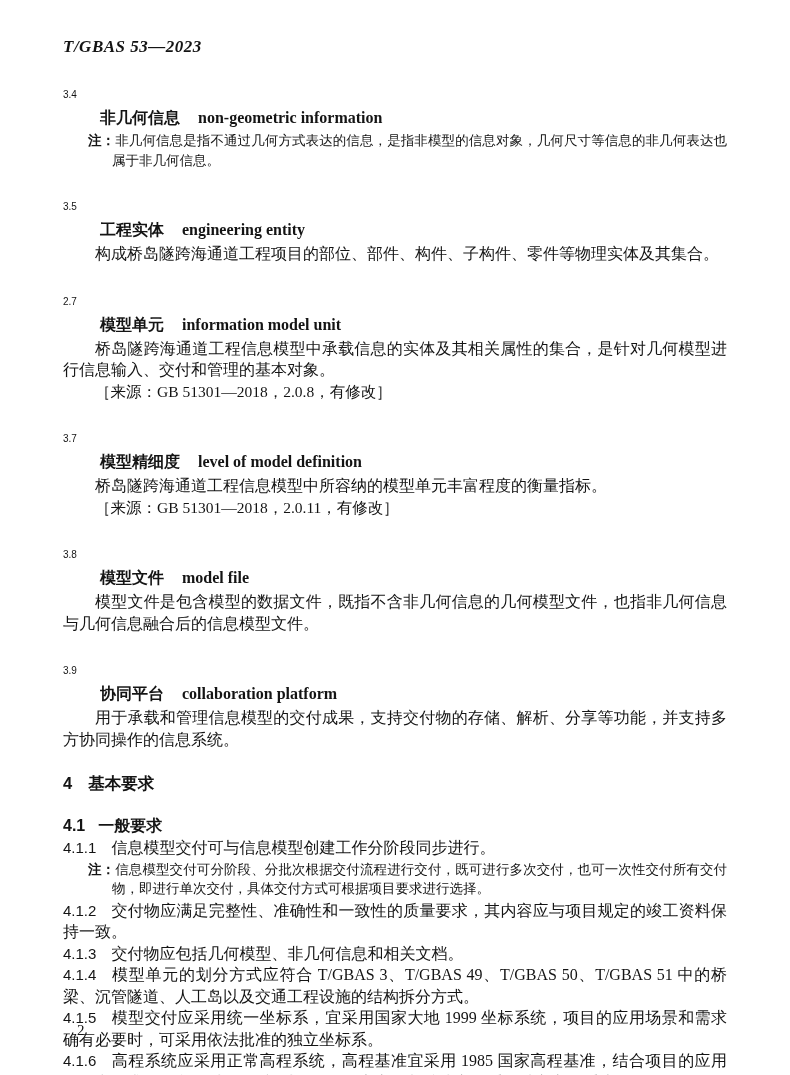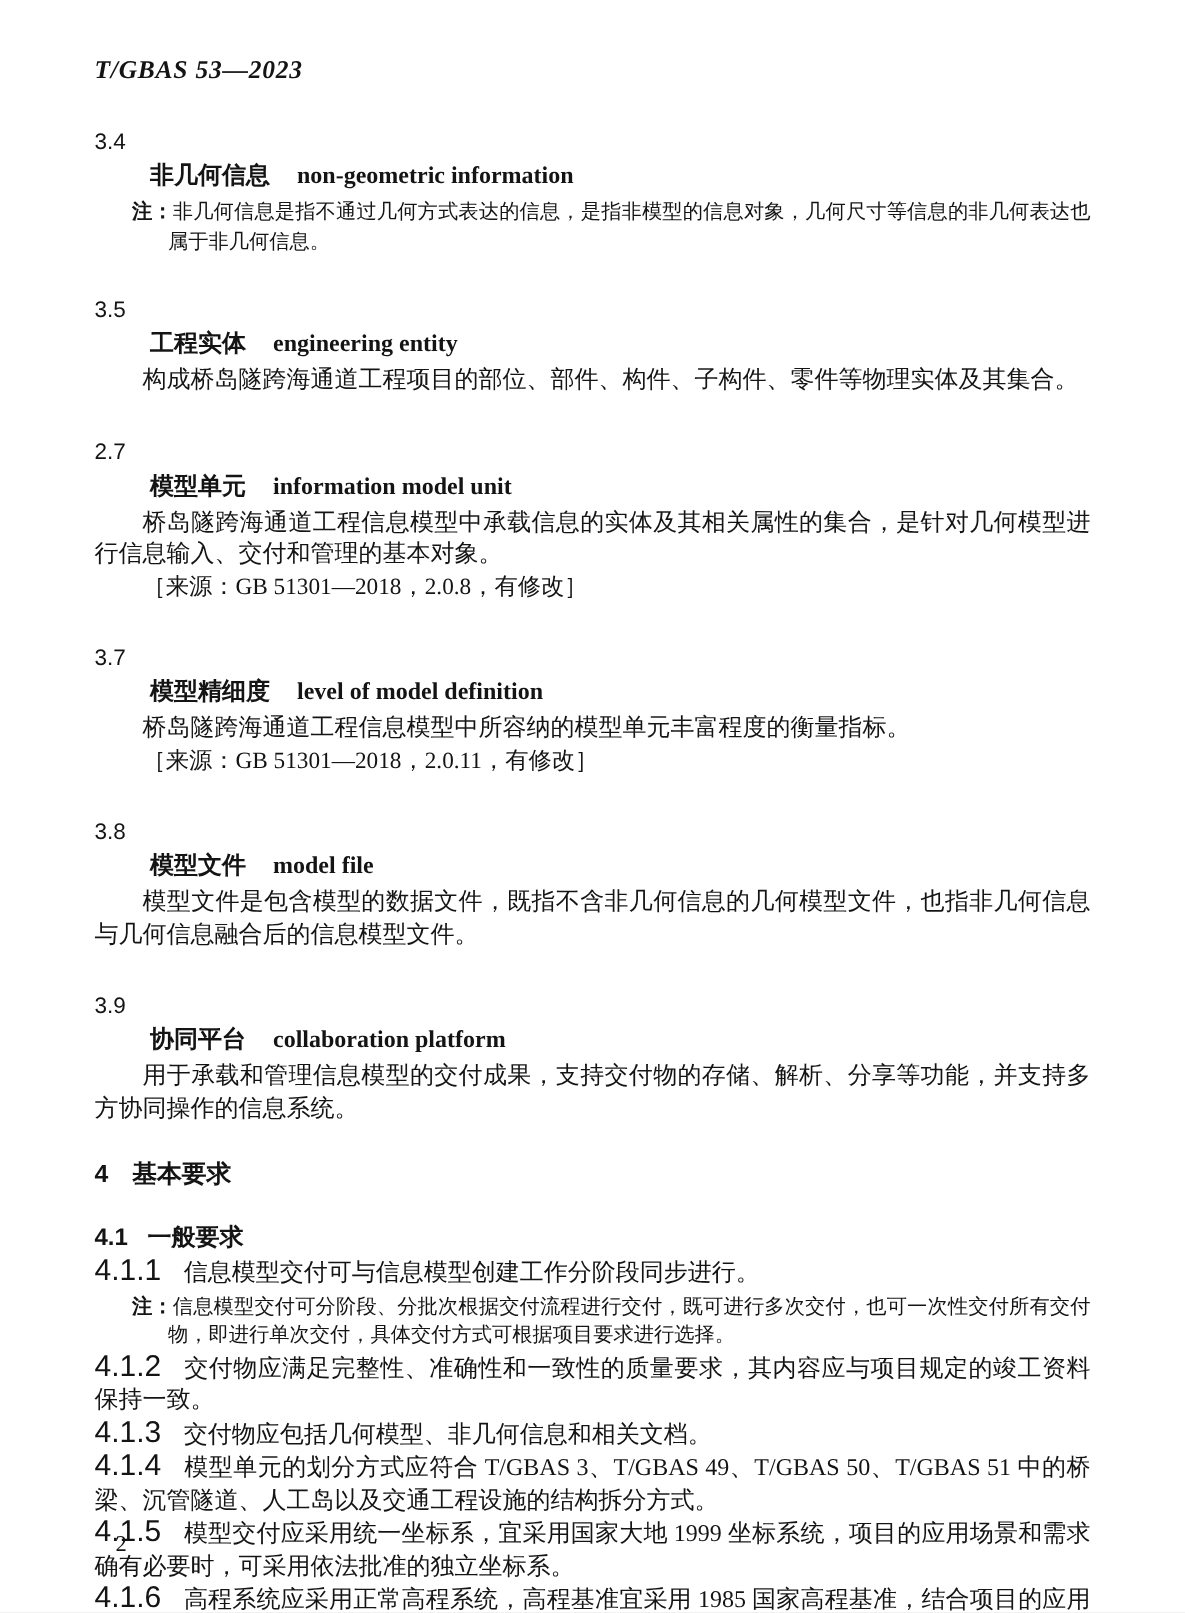--- a/index.html
+++ b/index.html
@@ -24,21 +24,21 @@
     font-weight: bold;
     font-style: italic;
     font-size: 17px;
     line-height: 22px;
     letter-spacing: 0.5px;
     margin-bottom: 16px;
   }
   .term { margin: 0; }
   .term-num {
     font-family: "Liberation Sans", "DejaVu Sans", sans-serif;
-    font-size: 15px;
+    font-size: 10px;
     line-height: 21px;
     padding-top: 2px;
     margin-top: 24px;
   }
   .term-title {
     padding-left: 37px;
     font-weight: bold;
     font-size: 16px;
     line-height: 22px;
     margin: 2px 0 2px 0;
@@ -92,21 +92,21 @@
   }
   .sub-heading .h-num { margin-right: 13px; }
   .clause {
     margin: 0;
     font-size: 16px;
     line-height: 21.5px;
     text-align: justify;
   }
   .clause .cnum {
     font-family: "Liberation Sans", "DejaVu Sans", sans-serif;
-    font-size: 20px;
+    font-size: 15px;
     margin-right: 15px;
     white-space: nowrap;
   }
   .page-number {
     position: absolute;
     left: 77px;
     top: 1020px;
     font-size: 15px;
     line-height: 20px;
     font-family: "Liberation Serif", "DejaVu Serif", serif;

